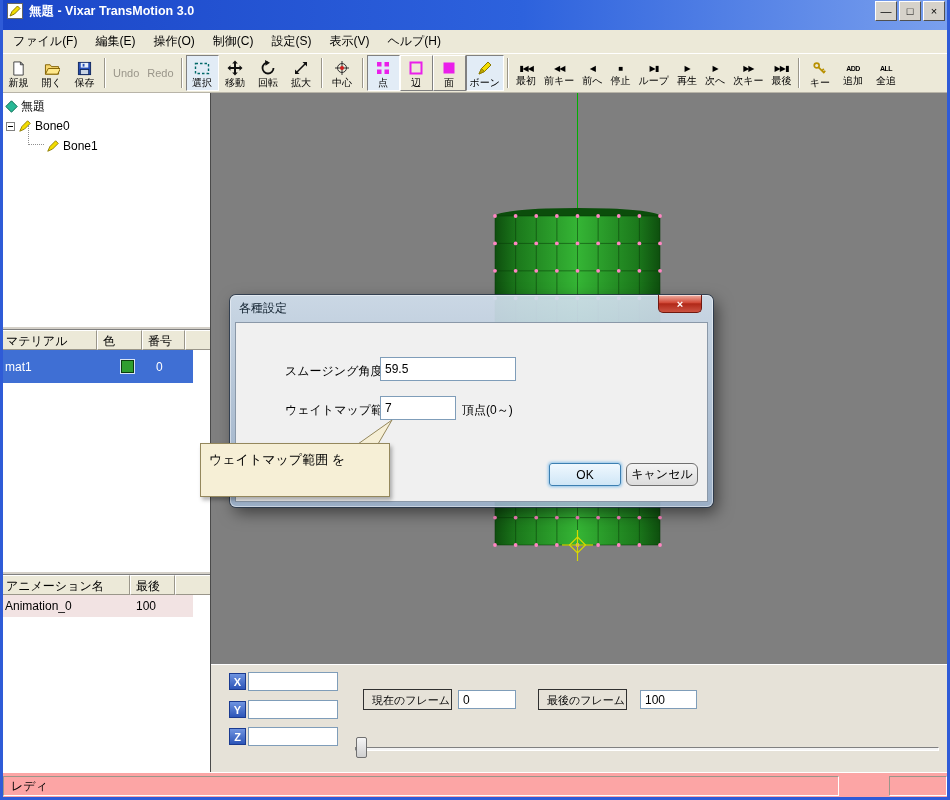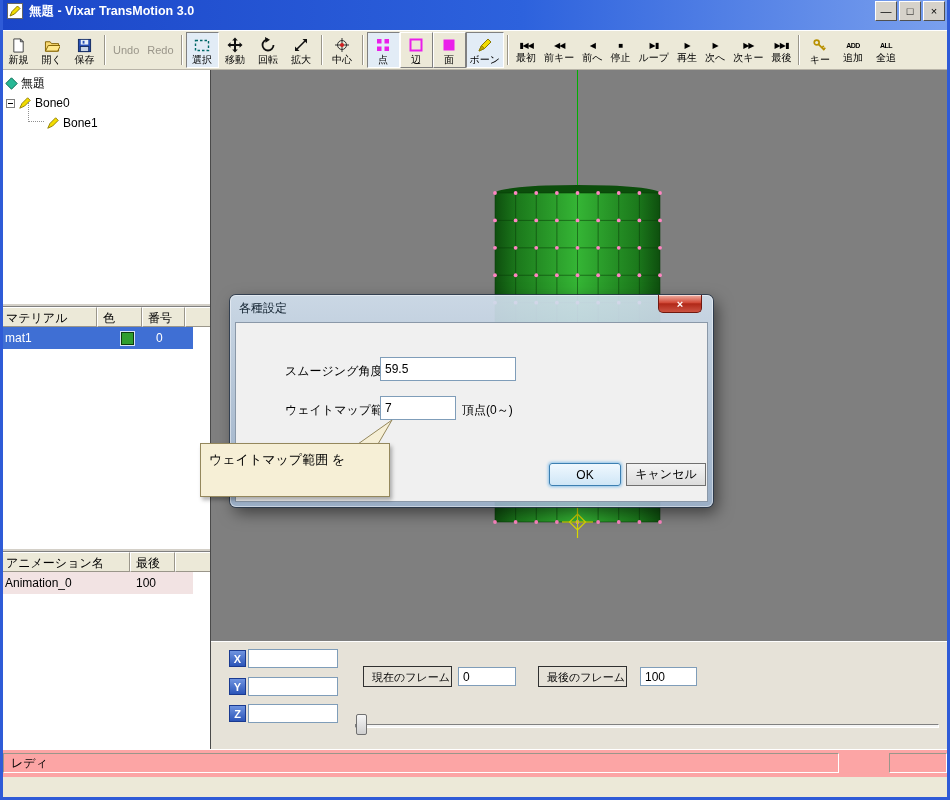--- a/index.html
+++ b/index.html
@@ -50,21 +50,21 @@
   .expander { width:9px; height:9px; border:1px solid #808080; background:#fff; position:relative; }
   .expander::before { content:""; position:absolute; left:1px; right:1px; top:3px; border-top:1px solid #000; }
   .tree-connector { position:absolute; left:28px; top:32px; width:16px; height:20px; border-left:1px dotted #909090; border-bottom:1px dotted #909090; }
 
   
   .table-header { display:flex; height:20px; }
   .th { background:#ece9d8; border-top:1px solid #fff; border-left:1px solid #fff; border-right:1px solid #9a968a; border-bottom:1px solid #9a968a;
         padding:2px 0 0 5px; font-size:12px; overflow:hidden; white-space:nowrap; }
   .th-name { width:97px; } .th-color { width:45px; } .th-num { width:43px; } .th-fill { flex:1; border-right:none; }
   .th-aname { width:130px; } .th-last { width:45px; }
-  .mat-row { display:flex; align-items:center; height:22px; width:193px; }
+  .mat-row { display:flex; align-items:center; height:33px; width:193px; }
   .mat-row.selected { background:#3f6fd4; color:#fff; }
   .td-name { width:105px; padding-left:5px; } .td-color { width:45px; display:flex; justify-content:center; } .td-num { width:43px; padding-left:6px; }
   .swatch { width:13px; height:13px; background:#2f9e2f; border:1px solid #0c3c0c; outline:1px solid #d8e4f4; }
   .anim-row { display:flex; align-items:center; height:22px; width:193px; background:#f2e3e3; }
   .td-aname { width:130px; padding-left:5px; } .td-last { width:45px; padding-left:6px; }
 
   
   .right-area { flex:1; display:flex; flex-direction:column; position:relative; }
   .viewport { flex:1; background:#7f7f7f; position:relative; overflow:hidden; }
   svg.scene { position:absolute; inset:0; width:100%; height:100%; }
@@ -107,21 +107,21 @@
   .lbl { position:absolute; font-size:12px; white-space:nowrap; }
   .smoothing-label { left:49px; top:40px; }
   .dialog-client .text-input { position:absolute; }
   .smoothing-input { left:144px; top:34px; width:136px; height:24px; }
   .weight-label { left:49px; top:79px; }
   .weight-input { left:144px; top:73px; width:76px; height:24px; }
   .vertex-suffix { left:226px; top:79px; }
   .btn { position:absolute; height:23px; font-size:12px; font-family:inherit; cursor:default; }
   .btn.ok { left:313px; top:140px; width:72px; background:linear-gradient(180deg,#f0f8fe,#cfe6f6); border:1px solid #3c7fb1;
             border-radius:3px; box-shadow:0 0 3px 1px #8cc2ea; }
-  .btn.cancel { left:390px; top:140px; width:80px; background:linear-gradient(180deg,#f4f4f4,#dcdcdc); border:1px solid #707070; border-radius:0; }
+  .btn.cancel { left:390px; top:140px; width:72px; background:linear-gradient(180deg,#f4f4f4,#dcdcdc); border:1px solid #707070; border-radius:6px; }
 
   
   .callout { position:absolute; left:200px; top:443px; width:190px; height:54px; z-index:20; background:#f6efd6;
              border:1px solid #94875c; padding:6px 8px; font-size:13px; line-height:20px; box-shadow:2px 3px 4px rgba(0,0,0,0.3); }
   .callout-pointer { position:absolute; left:348px; top:418px; z-index:20; }
 </style>
 </head>
 <body>
 
 <div class="window">
@@ -134,20 +134,29 @@
         </svg>
     </span>
     <span class="title-text">無題 - Vixar TransMotion 3.0</span>
     <span style="display:flex;">
       <button class="winbtn">—</button>
       <button class="winbtn">□</button>
       <button class="winbtn">×</button>
     </span>
   </div>
 
+  <div class="menubar">
+    <span class="menu-item">ファイル(F)</span>
+    <span class="menu-item">編集(E)</span>
+    <span class="menu-item">操作(O)</span>
+    <span class="menu-item">制御(C)</span>
+    <span class="menu-item">設定(S)</span>
+    <span class="menu-item">表示(V)</span>
+    <span class="menu-item">ヘルプ(H)</span>
+  </div>
 
   <div class="toolbar">
     <button class="tbtn">
       <span class="ticon">
           <svg width="15" height="15" viewBox="0 0 16 16">
             <path d="M3,1 h7 l3,3 v11 h-10 z" fill="#fff" stroke="#404040"></path>
             <path d="M10,1 l3,3 h-3 z" fill="#d0dce8" stroke="#404040"></path>
           </svg>
         </span>
       <span>新規</span>

